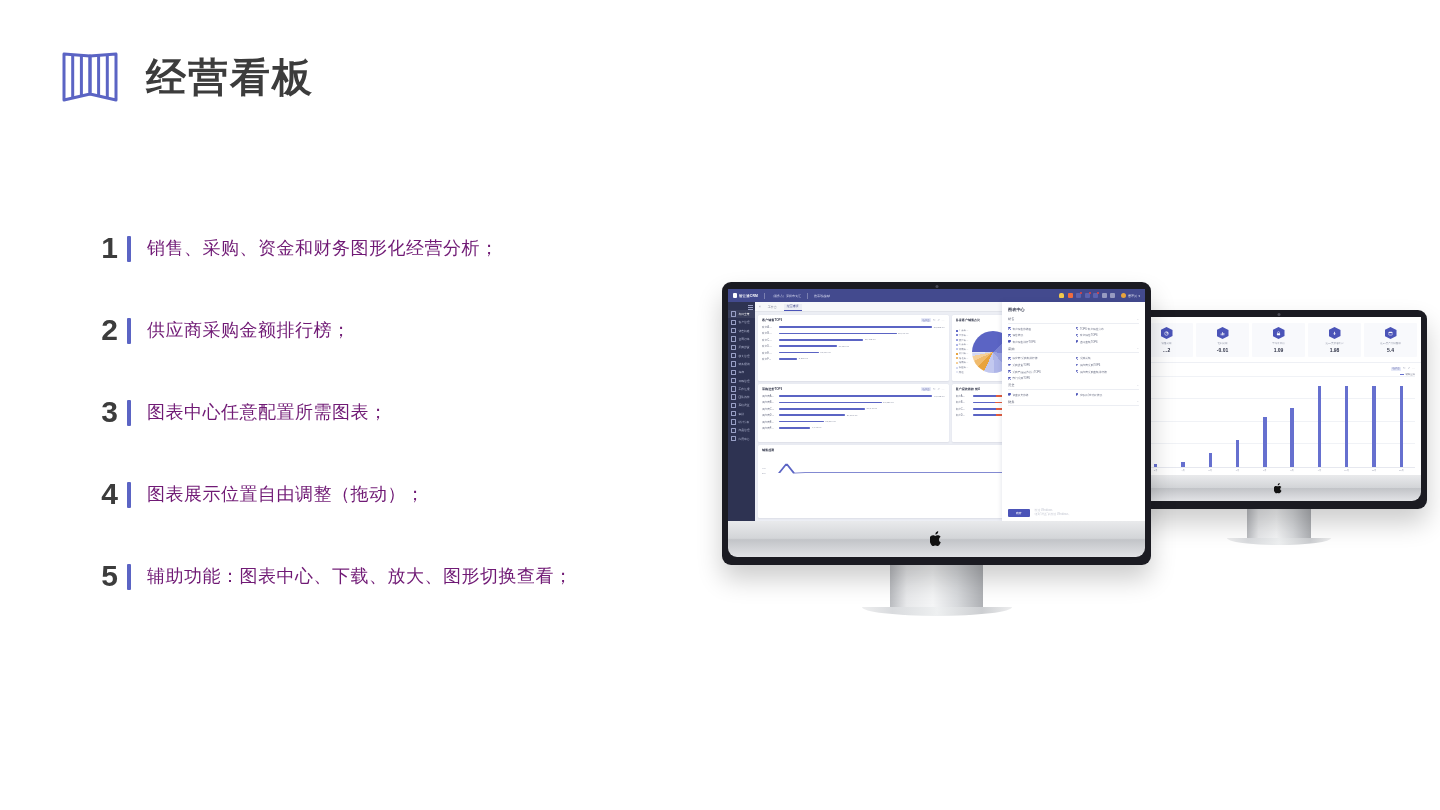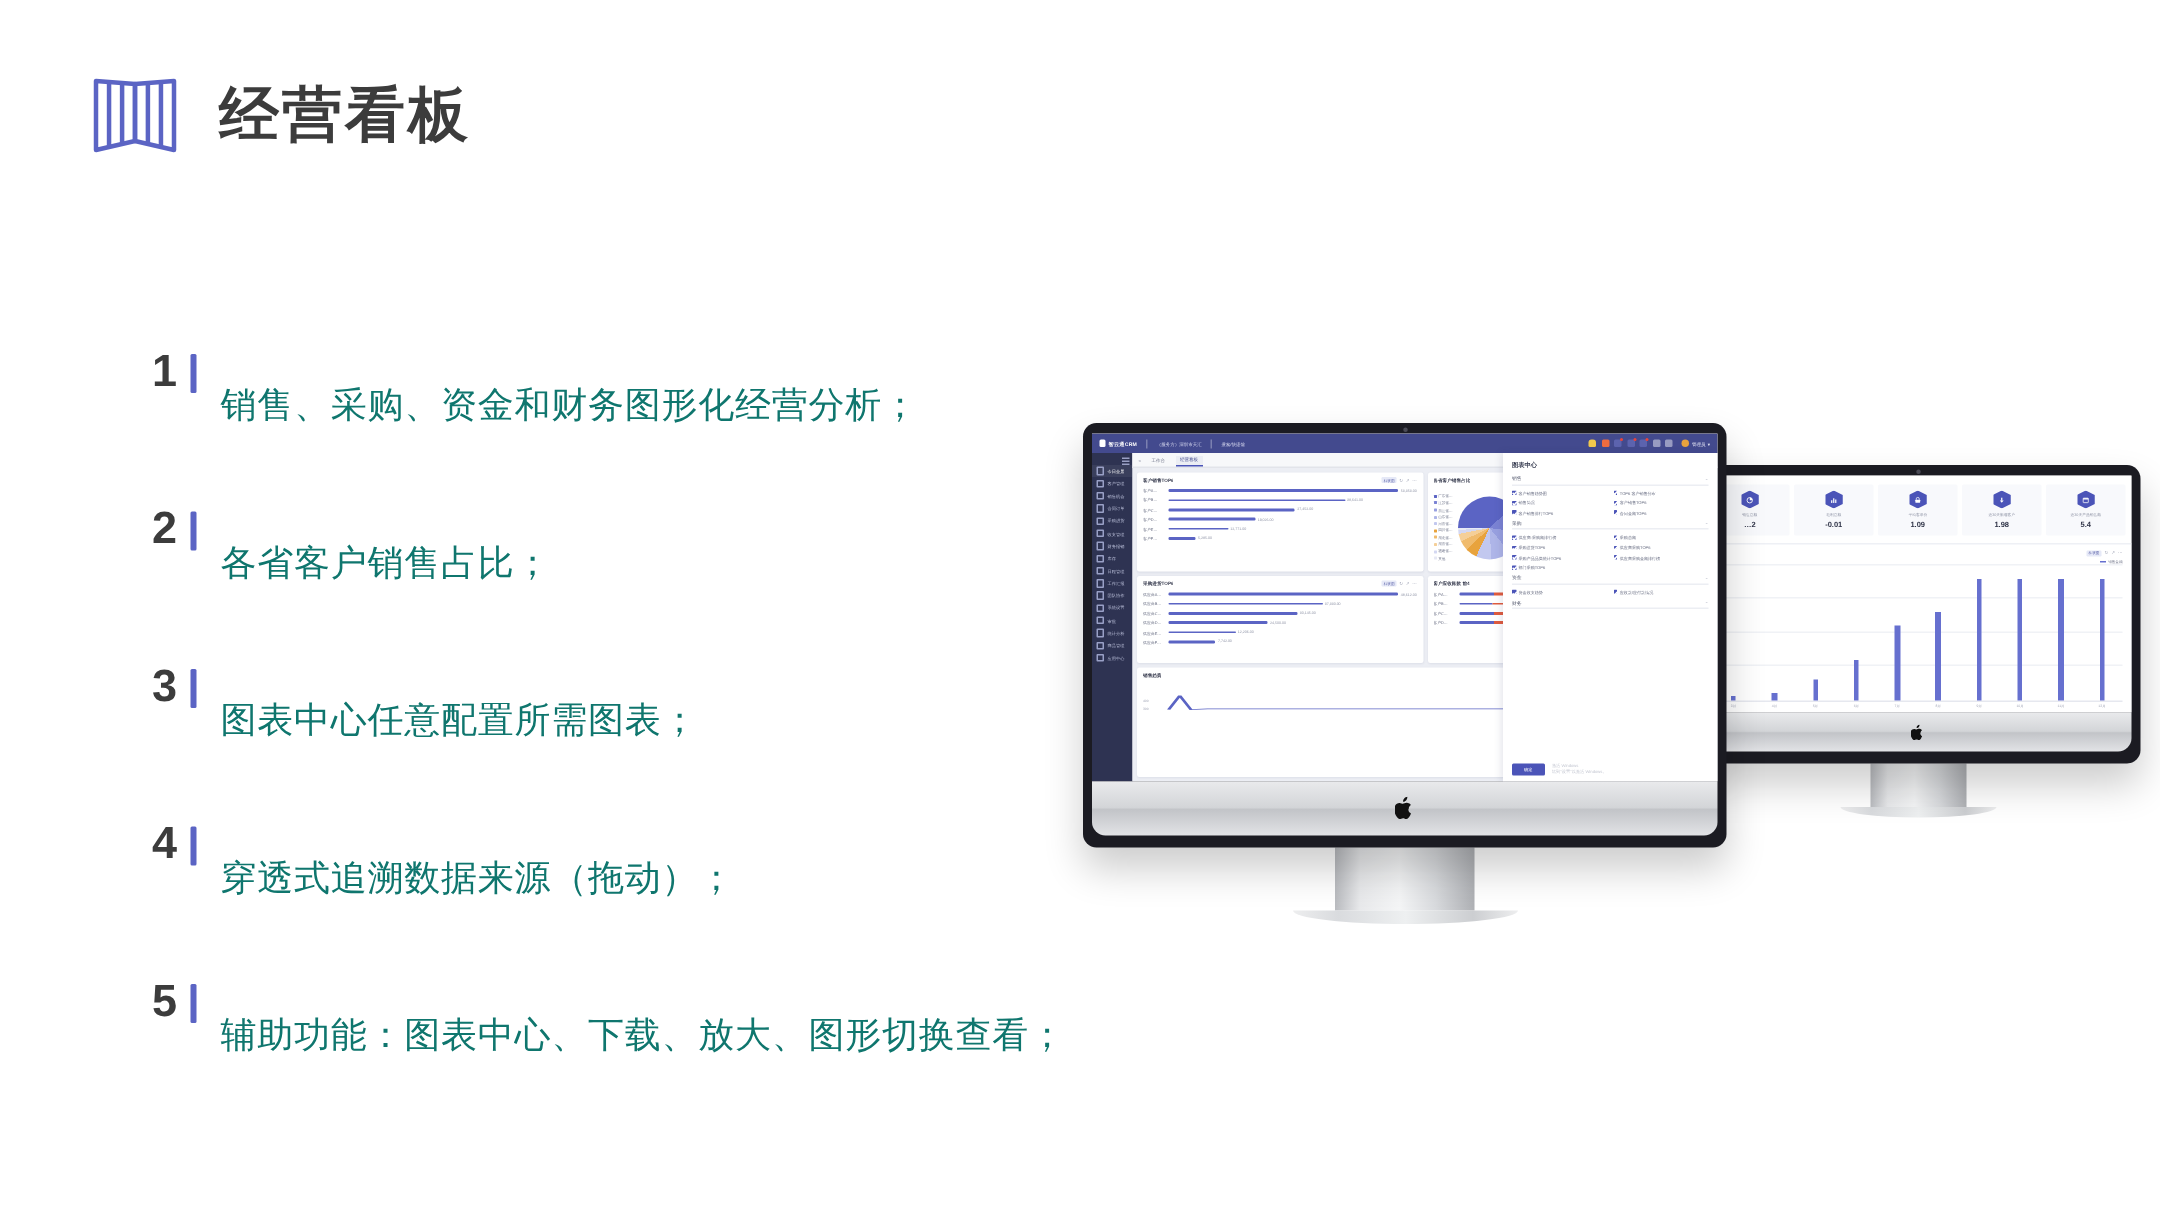--- a/index.html
+++ b/index.html
@@ -26,23 +26,22 @@
   .bullet:last-child{margin-bottom:0;}
   .bullet-num{
     font-size:30px;font-weight:bold;color:#3c3c3c;
     width:26px;text-align:right;line-height:40px;flex:0 0 auto;
   }
   .bullet-bar{
     width:4px;height:26px;background:#5b64c4;border-radius:1px;
     margin:8px 16px 0 9px;flex:0 0 auto;
   }
   .bullet-text{
-    font-size:24px;color:#0f766e;line-height:40px;letter-spacing:.5px;
+    font-size:18px;color:#701a75;line-height:40px;letter-spacing:.5px;
     flex:1 1 auto;
-    margin-top:23px;
   }
 
   
   .monitors{position:absolute;left:700px;top:270px;width:740px;height:400px;}
 
   .imac{position:absolute;}
   .imac .bezel{
     background:#1b1b22;border-radius:9px;
     padding:7px 6px 8px 6px;
     box-shadow:0 14px 26px rgba(0,0,0,.20);
@@ -266,33 +265,33 @@
 
     <div class="bullet">
       <div class="bullet-num">1</div>
       <div class="bullet-bar"></div>
       <div class="bullet-text">销售、采购、资金和财务图形化经营分析；</div>
     </div>
 
     <div class="bullet">
       <div class="bullet-num">2</div>
       <div class="bullet-bar"></div>
-      <div class="bullet-text">各省客户销售占比；</div>
+      <div class="bullet-text">供应商采购金额排行榜；</div>
     </div>
 
     <div class="bullet">
       <div class="bullet-num">3</div>
       <div class="bullet-bar"></div>
       <div class="bullet-text">图表中心任意配置所需图表；</div>
     </div>
 
     <div class="bullet">
       <div class="bullet-num">4</div>
       <div class="bullet-bar"></div>
-      <div class="bullet-text">穿透式追溯数据来源（拖动）；</div>
+      <div class="bullet-text">图表展示位置自由调整（拖动）；</div>
     </div>
 
     <div class="bullet">
       <div class="bullet-num">5</div>
       <div class="bullet-bar"></div>
       <div class="bullet-text">辅助功能：图表中心、下载、放大、图形切换查看；</div>
     </div>
 
   </div>
 

